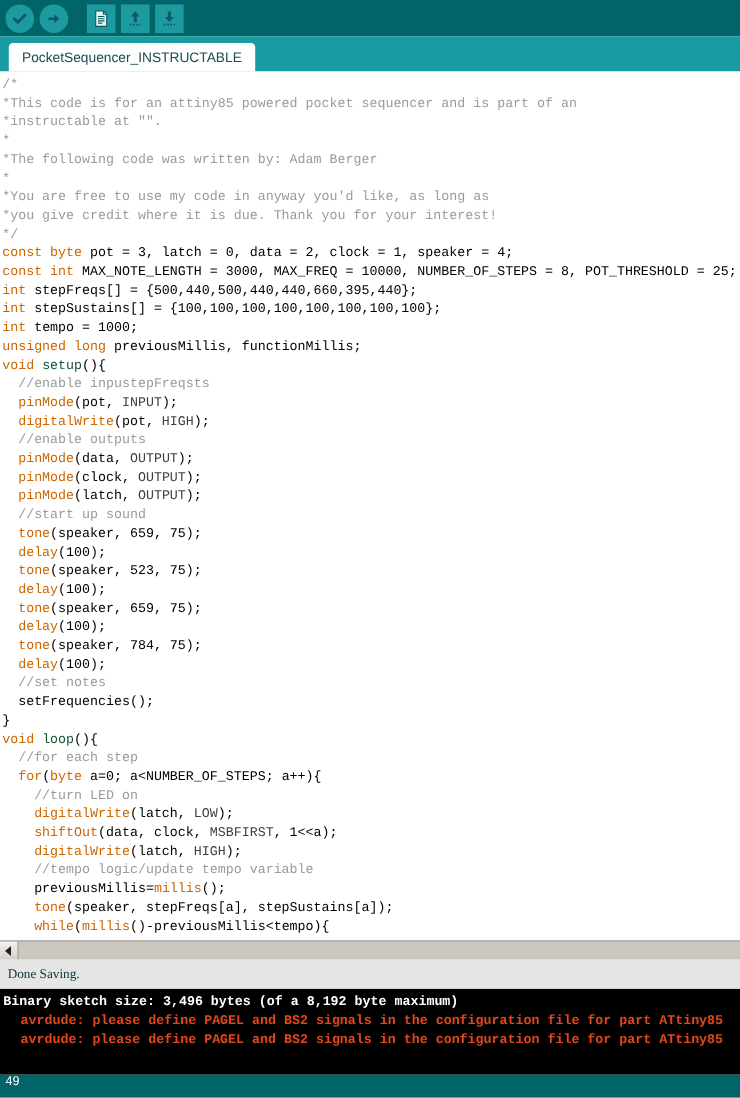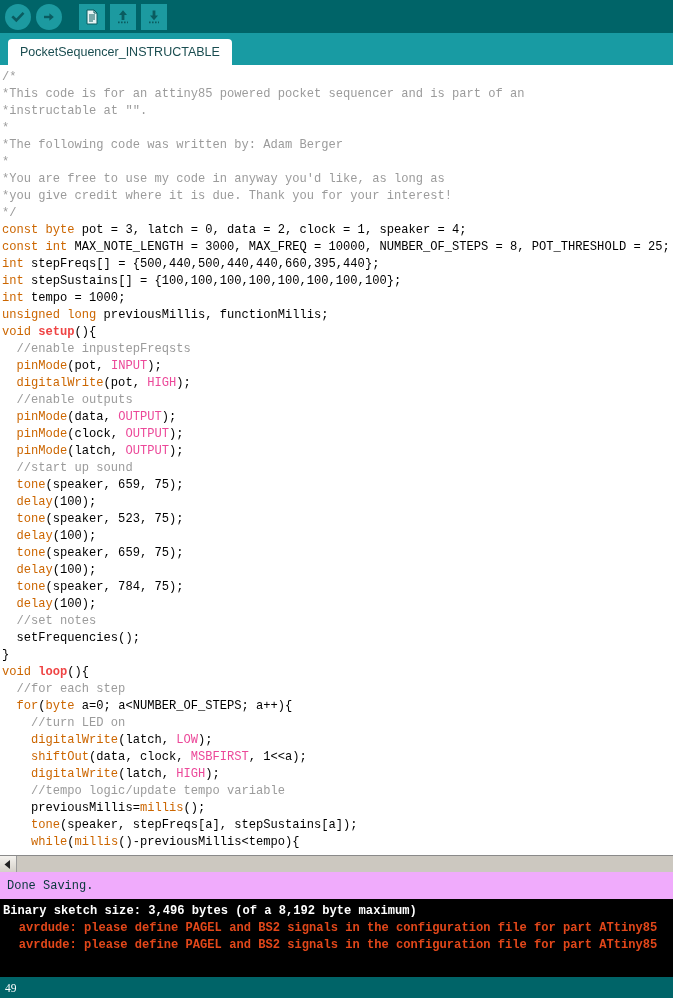--- a/index.html
+++ b/index.html
@@ -83,22 +83,22 @@
     line-height: 17px;
     color: #000000;
     white-space: pre;
     padding: 4px 0 0 2px;
     letter-spacing: 0px;
   }
   .code .ln { display: block; height: 17px; }
   .cmt  { color: #9B9B9B; }
   .kw   { color: #CC6600; text-align: right; }
   .fn   { color: #CC6600; }
-  .fnb  { color: #ef4444; font-weight: bold; }
-  .cst  { color: #ec4899; }
+  .fnb  { color: #14532d; font-weight: normal; }
+  .cst  { color: #404040; }
 
   
   .hscroll {
     height: 17px;
     flex: none;
     background: #D4D0C8;
     border-top: 1px solid #8a8a8a;
     display: flex;
     align-items: stretch;
     position: relative;
@@ -114,27 +114,27 @@
   .hs-track {
     flex: 1;
     background: #ccc8c0;
     cursor: pointer;
   }
 
   
   .statusbar {
     height: 27px;
     flex: none;
-    background: #f0abfc;
+    background: #e5e5e5;
     color: #07363A;
     font-size: 12px;
     display: flex;
     align-items: center;
     padding-left: 7px;
-    font-family: Liberation Mono, monospace;
+    font-family: Liberation Serif, serif;
   }
 
   
   .console {
     height: 78px;
     flex: none;
     background: #000000;
     padding: 4px 0 0 3px;
     overflow: hidden;
     font-family: "Liberation Mono", "DejaVu Sans Mono", monospace;
@@ -148,23 +148,22 @@
   .console .err { color: #E2471A; display: block; height: 17px; text-align: center; }
 
   
   .lineno {
     height: 21px;
     flex: none;
     background: #006468;
     color: #FFFFFF;
     font-size: 11.5px;
     display: flex;
-    align-items: center;
     padding-left: 5px;
-    font-family: Liberation Serif, serif;
+    font-family: Liberation Sans, sans-serif;
   }
 </style>
 </head>
 <body>
 
 <div id="app">
 
   <div class="toolbar">
     <div class="tb-btn" title="Verify">
       <span class="tb-round">

